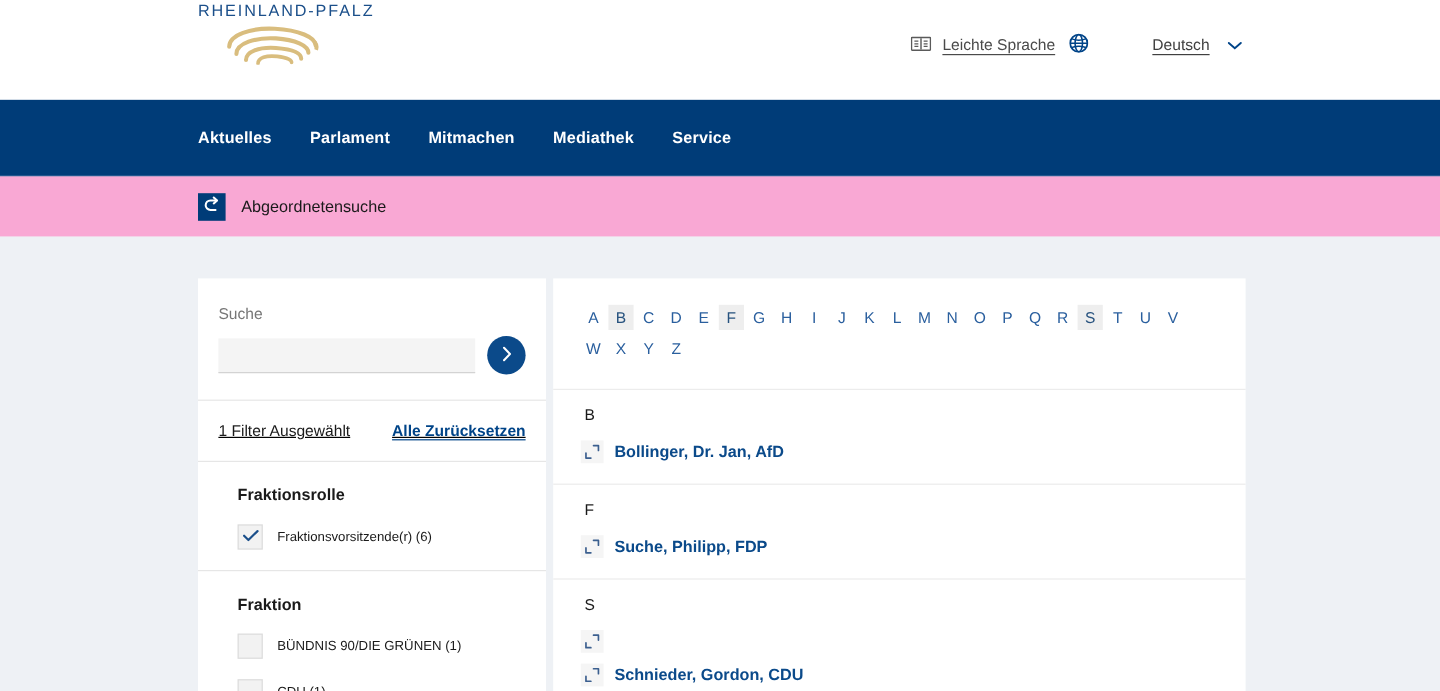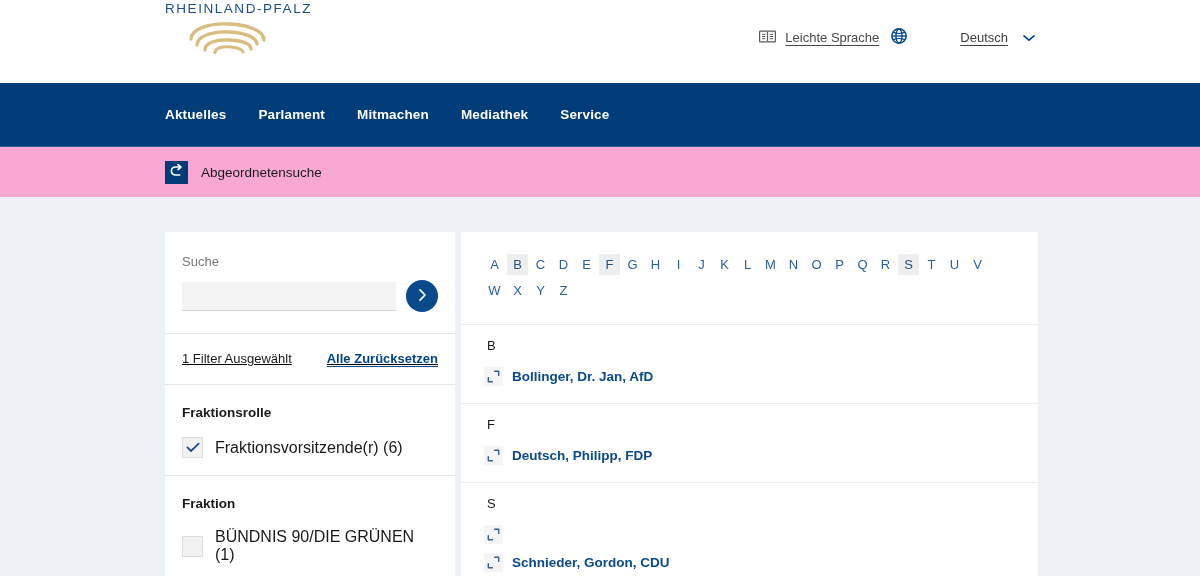--- a/index.html
+++ b/index.html
@@ -165,21 +165,21 @@
     text-decoration: underline;
   }
   .filtercount-row .cnt { color: #1a1a1a; }
   .filtercount-row .reset {
     color: #004488;
     text-decoration: underline;
     text-underline-offset: 2.5px;
     font-weight: bold;
     cursor: pointer;
   }
-  .facet { padding: 20px 17px 17px 17px; }
+  .facet { padding: 20px 17px 17px 33px; }
   .facet h3 {
     margin: 0 0 17px 0;
     font-size: 13.5px;
     font-weight: bold;
     color: #1a1a1a;
   }
   .cbrow {
     display: flex;
     align-items: center;
     gap: 12px;
@@ -189,21 +189,21 @@
   .cbrow:last-child { margin-bottom: 0; }
   .cbox {
     width: 21px; height: 21px;
     background: #f2f2f2;
     border: 1px solid #dcdcdc;
     flex: none;
     display: flex;
     align-items: center;
     justify-content: center;
   }
-  .cbrow .lbl { font-size: 16px; color: #1a1a1a; }
+  .cbrow .lbl { font-size: 11px; color: #1a1a1a; }
 
   
   .alpha {
     padding: 22px 23px 18px 23px;
     display: flex;
     flex-wrap: wrap;
     width: 560px;
   }
   .alpha a {
     width: 21px;
@@ -434,21 +434,21 @@
 
     <div class="group">
       <div class="group-letter">F</div>
       <a class="res-item" href="#">
         <span class="res-ico">
           <svg width="13" height="13" viewBox="0 0 13 13" aria-hidden="true">
             <polyline points="7.6,1.3 11.7,1.3 11.7,5.4" fill="none" stroke="#3b5f8f" stroke-width="1.4" stroke-linecap="round" stroke-linejoin="round"></polyline>
             <polyline points="5.4,11.7 1.3,11.7 1.3,7.6" fill="none" stroke="#3b5f8f" stroke-width="1.4" stroke-linecap="round" stroke-linejoin="round"></polyline>
           </svg>
         </span>
-        <span class="res-name">Deutsch, Philipp, FDP</span>
+        <span class="res-name">Suche, Philipp, FDP</span>
       </a>
     </div>
 
     <div class="res-divider"></div>
 
     <div class="group">
       <div class="group-letter">S</div>
       <a class="res-item" href="#">
         <span class="res-ico">
           <svg width="13" height="13" viewBox="0 0 13 13" aria-hidden="true">

